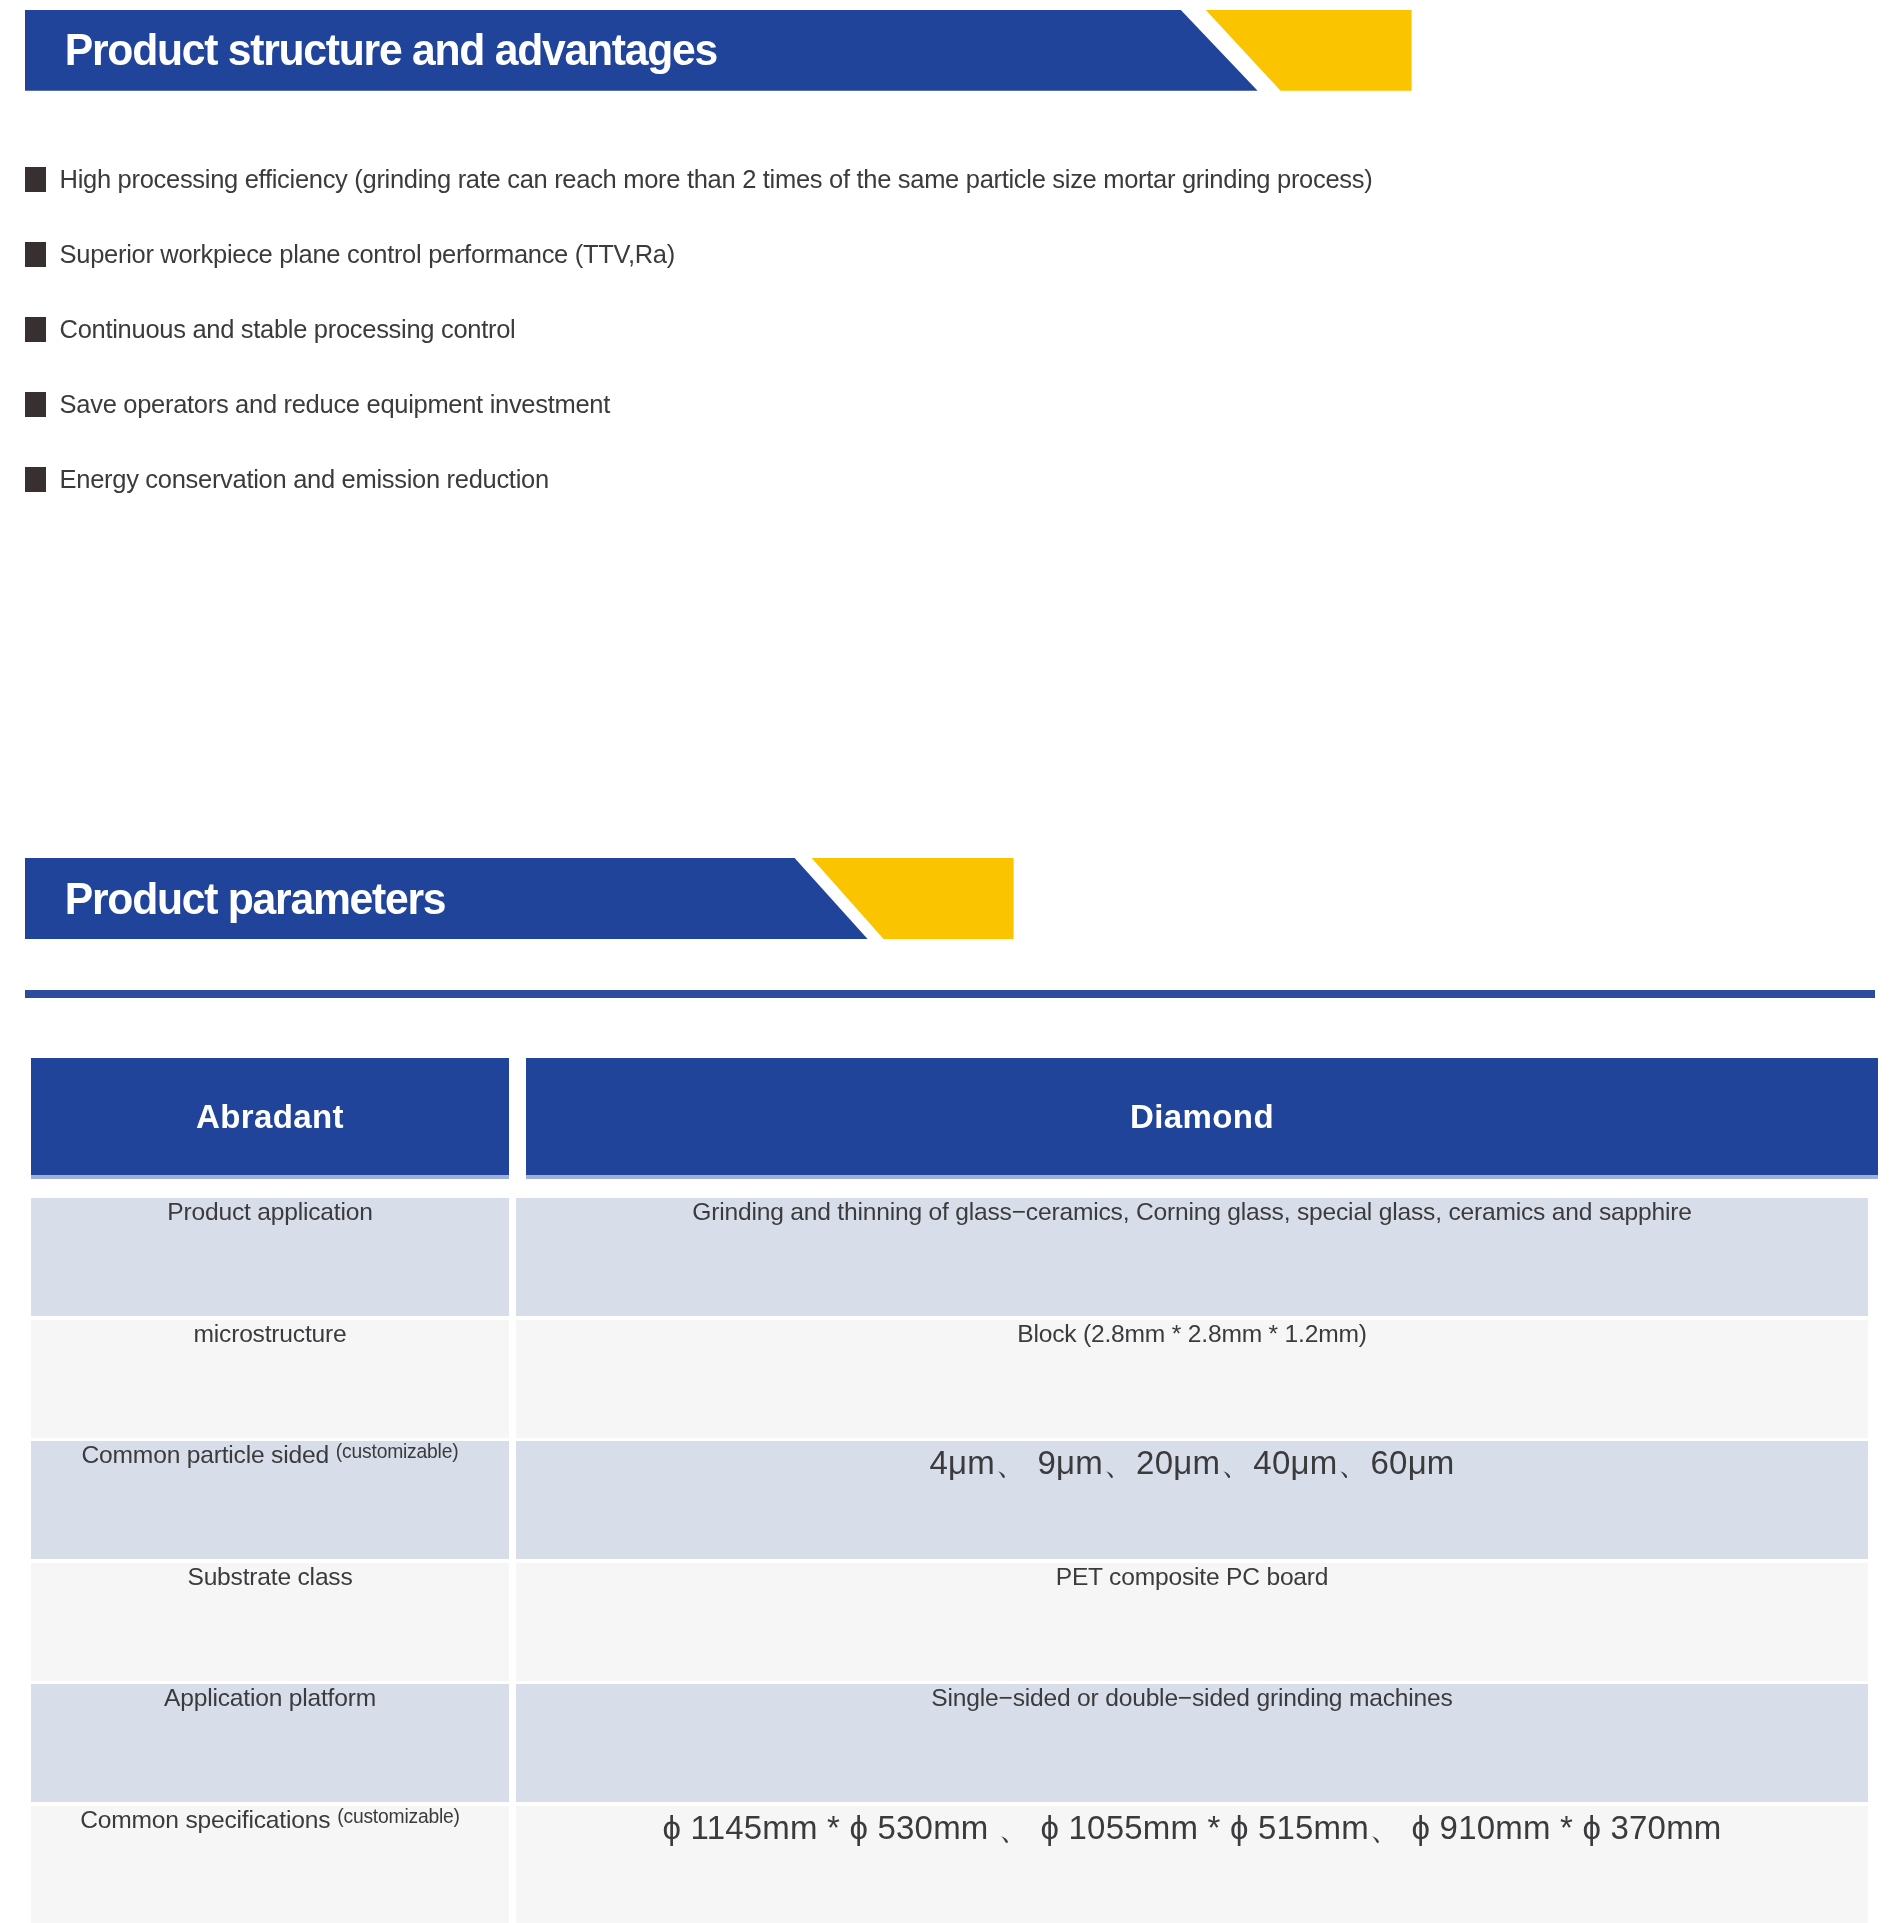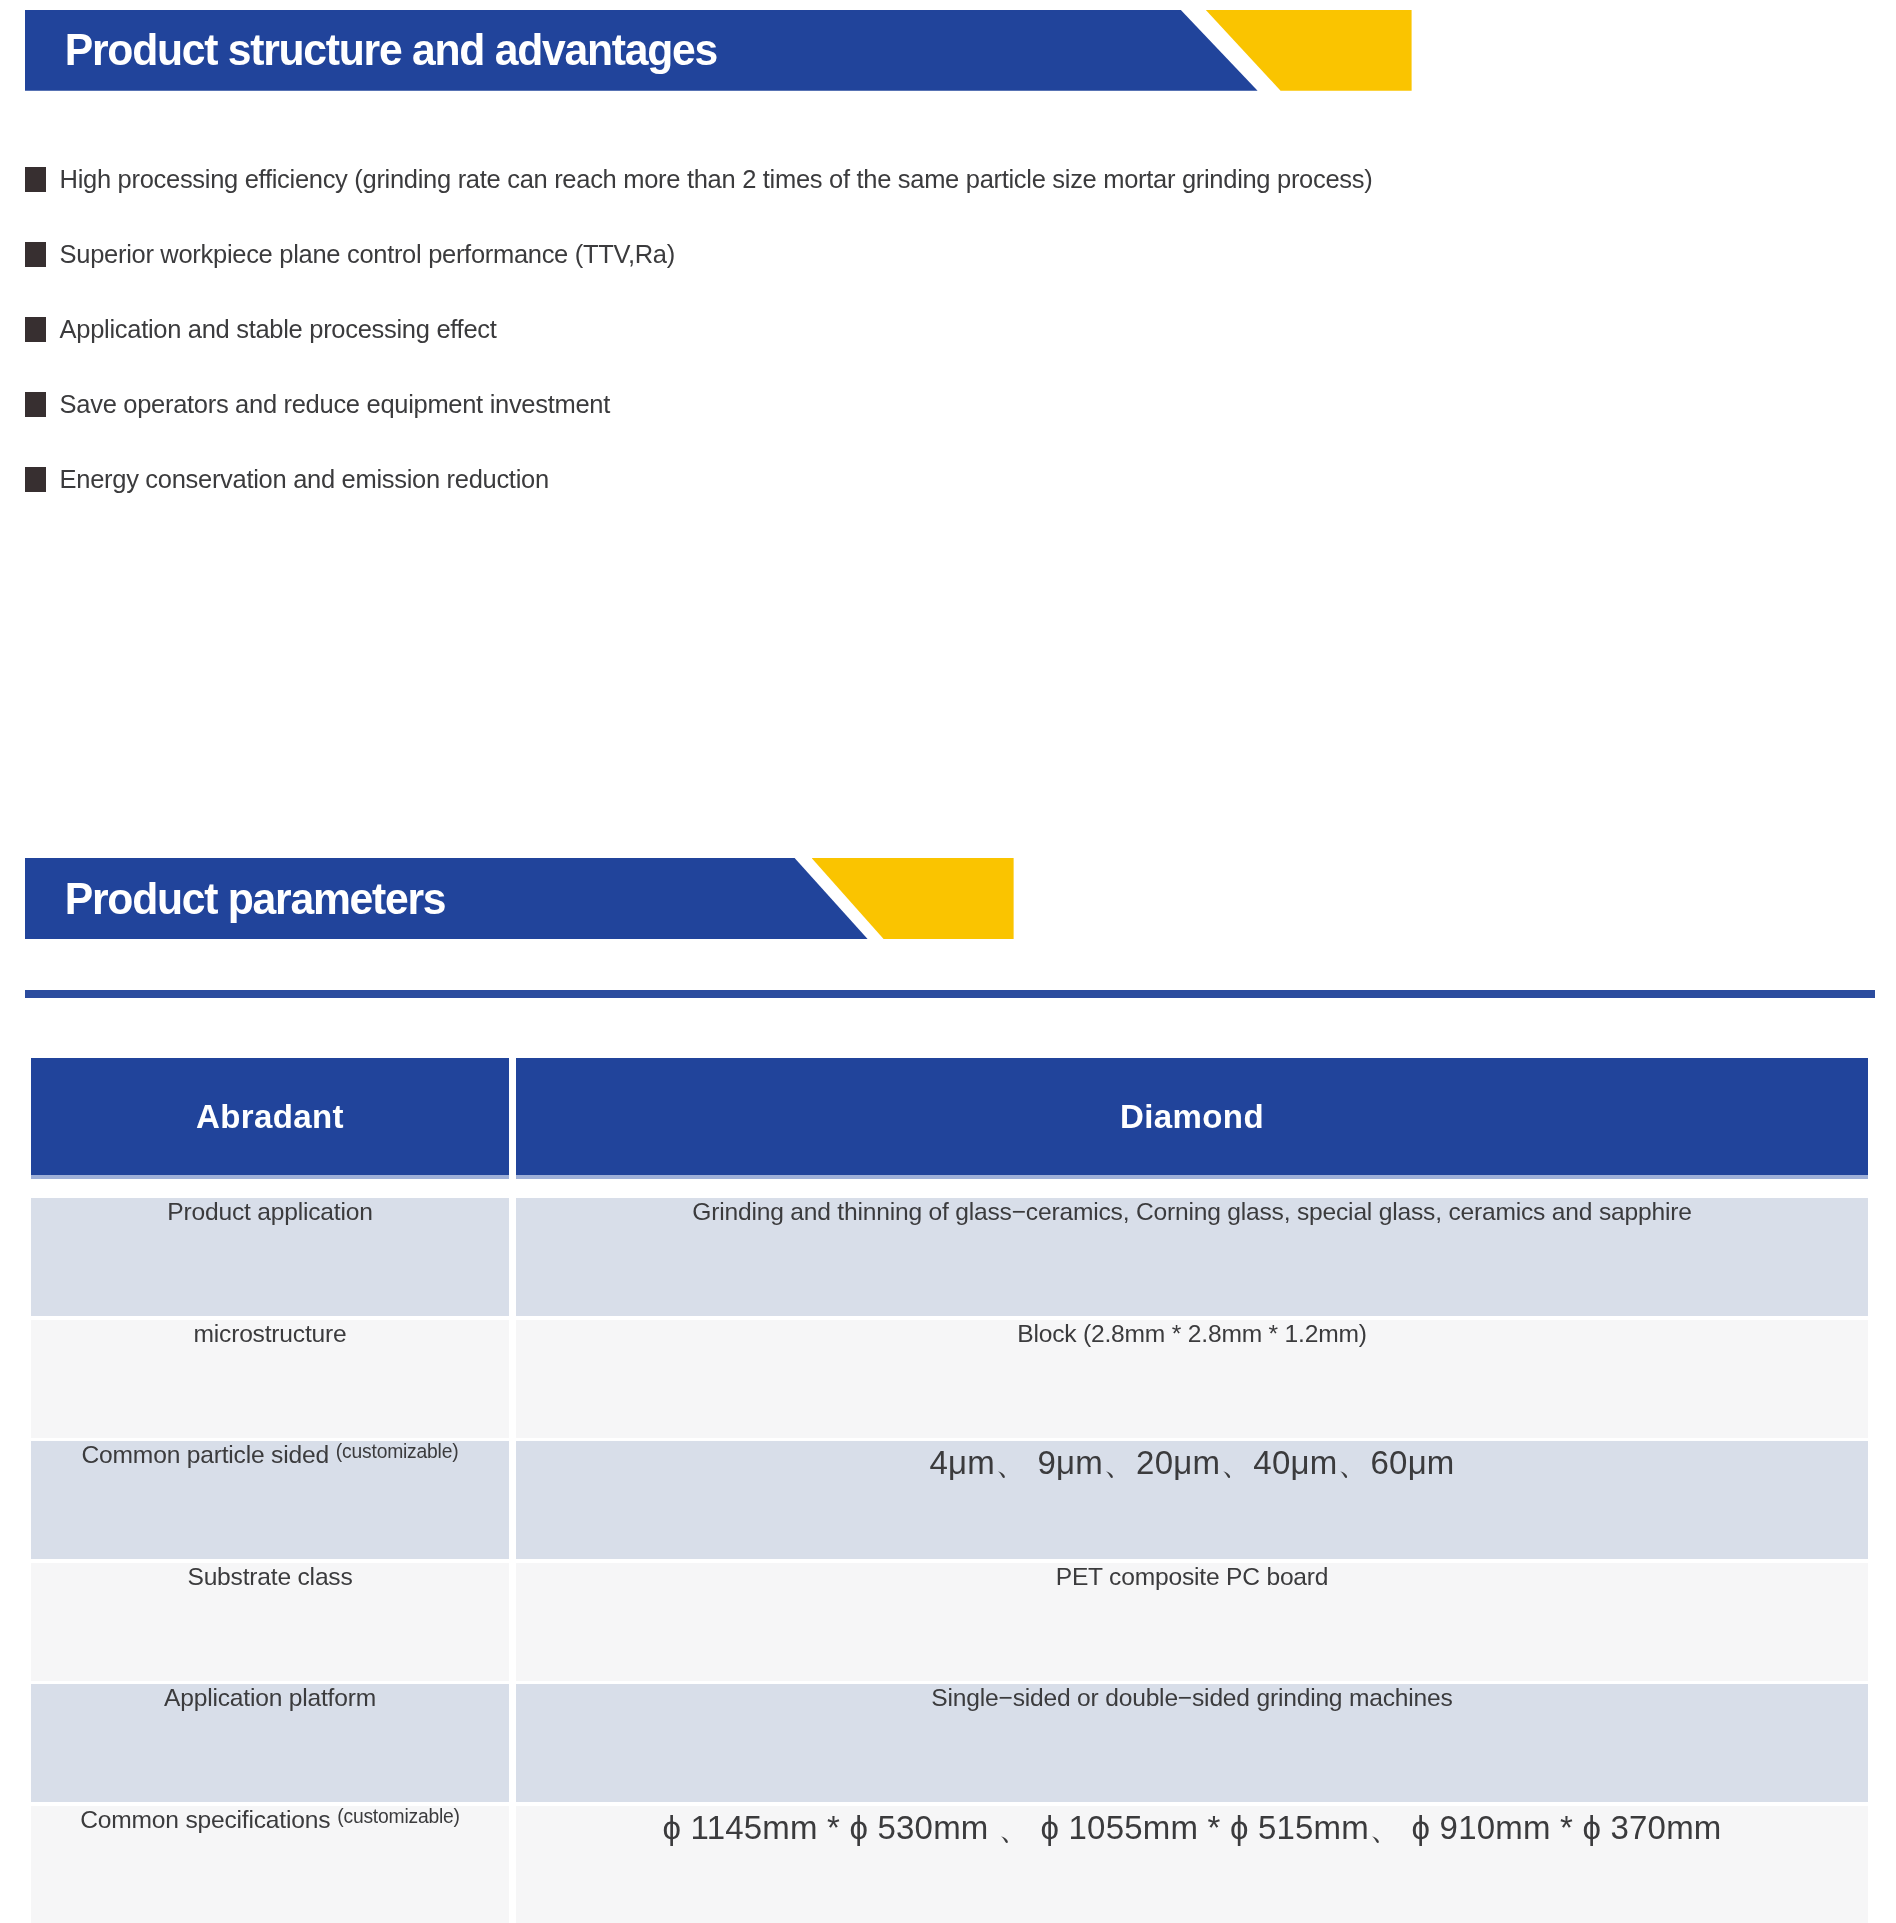--- a/index.html
+++ b/index.html
@@ -76,21 +76,21 @@
 
   
   .rule{
     position:absolute;top:990px;left:24.6px;width:1850px;height:8px;
     background:#2B4C9E;
   }
 
   
   .ptable{position:absolute;top:1058px;left:31px;width:1837px;}
   .t-header{
-    display:grid;grid-template-columns:478px 1352px;column-gap:7px;
+    display:grid;grid-template-columns:478px 1352px;column-gap:17px;
     height:121px;margin-bottom:19.3px;
   }
   .hcell{
     background:var(--brand-blue);color:#fff;font-weight:bold;font-size:33px;
     display:flex;align-items:center;justify-content:center;
     letter-spacing:0.4px;
     border-bottom:4.4px solid #9FB0D8;
   }
   .t-body .t-row{
     display:grid;grid-template-columns:478px 1352px;column-gap:7px;
@@ -127,21 +127,21 @@
       </li>
 
       <li class="adv-item">
         <span class="bullet-square"></span>
         <span class="adv-text">Superior workpiece plane control performance (TTV,Ra)</span>
       </li>
 
 
       <li class="adv-item">
         <span class="bullet-square"></span>
-        <span class="adv-text">Application and stable processing effect</span>
+        <span class="adv-text">Continuous and stable processing control</span>
       </li>
 
       <li class="adv-item">
         <span class="bullet-square"></span>
         <span class="adv-text">Save operators and reduce equipment investment</span>
       </li>
 
       <li class="adv-item">
         <span class="bullet-square"></span>
         <span class="adv-text">Energy conservation and emission reduction</span>

